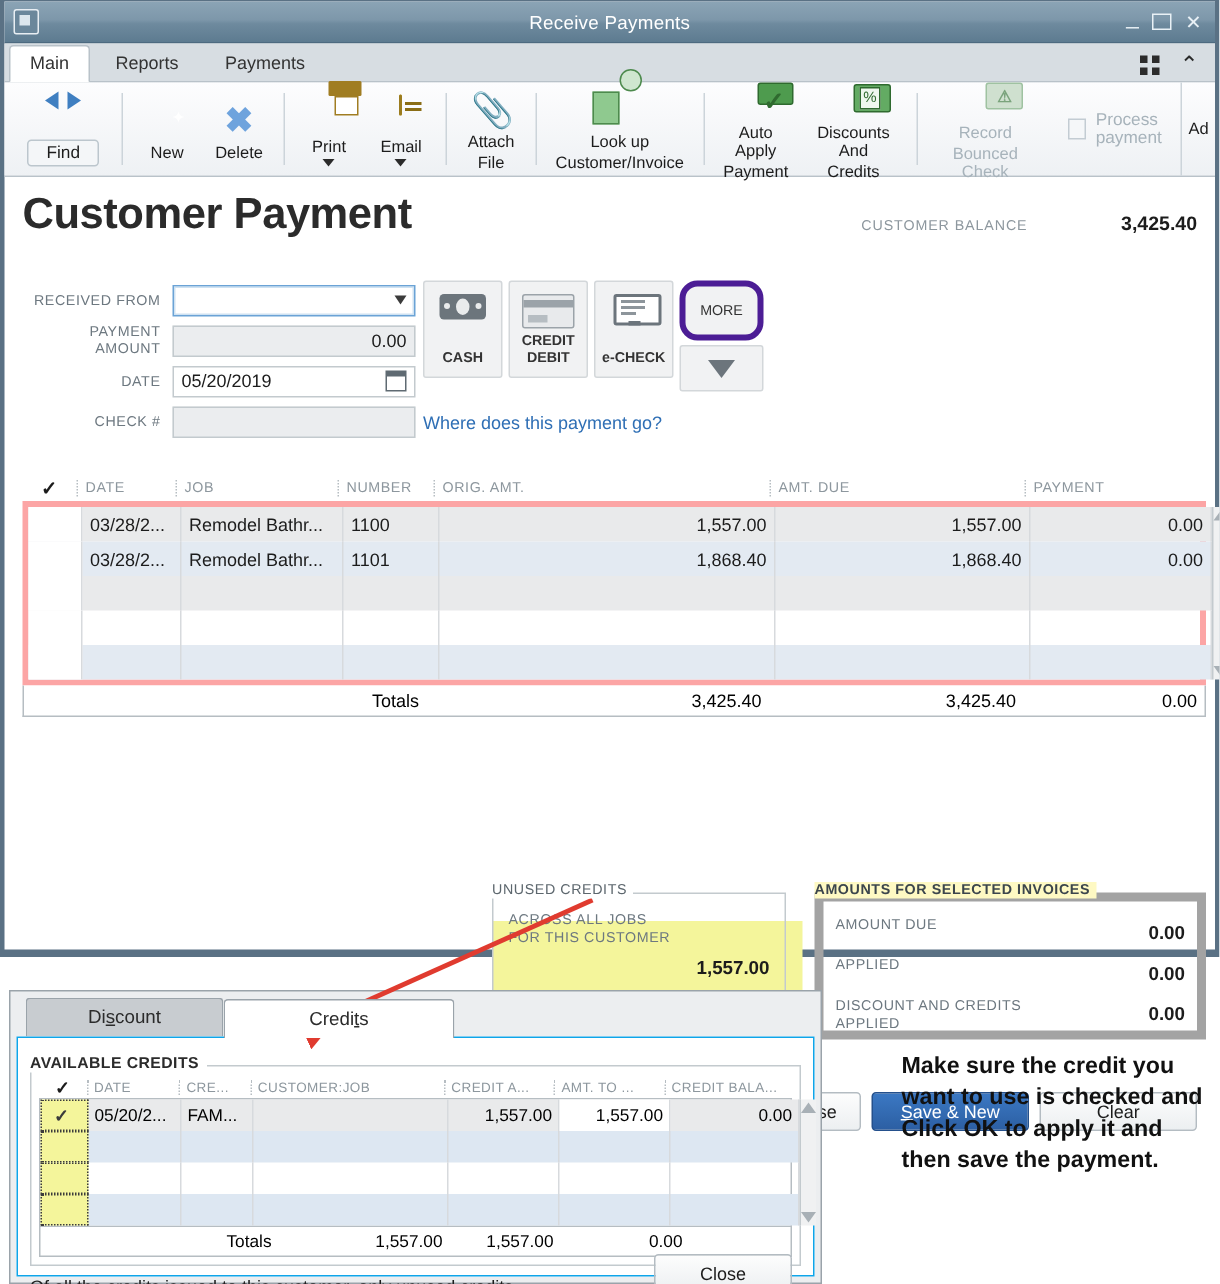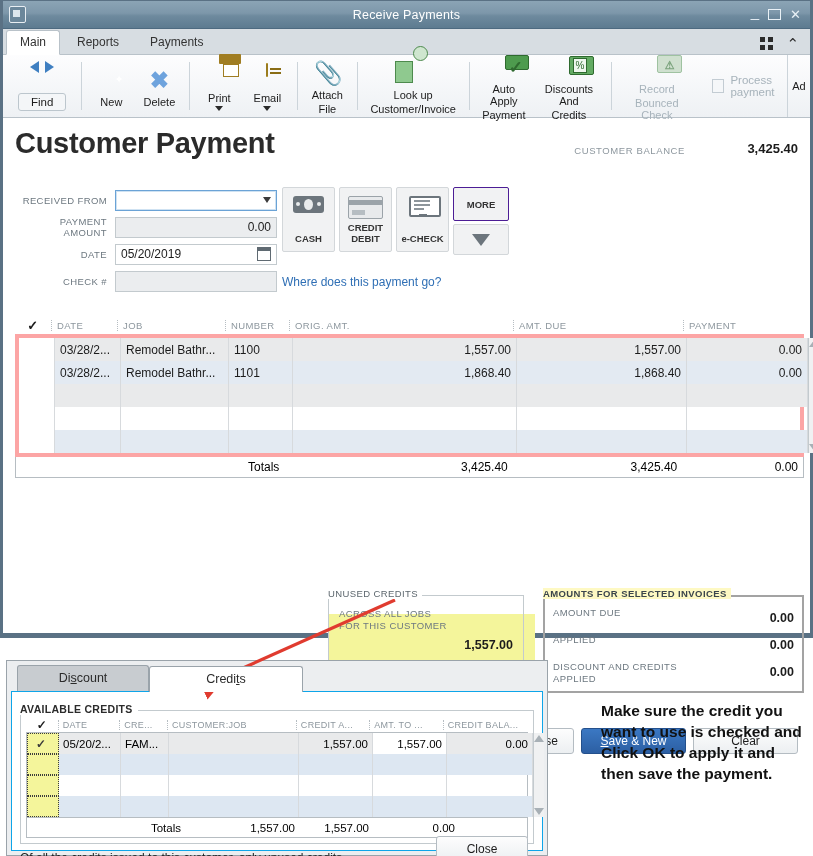--- a/index.html
+++ b/index.html
@@ -170,21 +170,21 @@
   .pm-check i:nth-child(5){right:3px;top:15px;width:11px;}
   .pm-card{width:33px;height:21px;background:#e8eaec;border:1px solid #9ba3a9;border-radius:2px;position:relative;}
   .pm-card::before{content:"";position:absolute;left:0;right:0;top:3px;height:5px;background:#9ba3a9;}
   .pm-card::after{content:"";position:absolute;left:3px;bottom:3px;width:13px;height:5px;background:#b6bdc2;}
   .pm-mon{width:28px;height:21px;position:relative;}
   .pm-mon .scr{position:absolute;left:0;top:0;width:28px;height:17px;border:2px solid #6c757c;border-radius:2px;background:#fff;}
   .pm-mon .ln{position:absolute;left:5px;background:#8d959b;height:2px;width:16px;}
   .pm-mon .ln.a{top:4px;} .pm-mon .ln.b{top:8px;} .pm-mon .ln.c{top:12px;width:10px;}
   .pm-mon .std{position:absolute;left:10px;bottom:0;width:8px;height:3px;background:#6c757c;}
   .pm-more{ display:flex; flex-direction:column; width:56px;}
-  .pm-more .top{height:32px;background:#f1f2f3;border:1px solid #4c1d95;display:flex;align-items:center;justify-content:center;font-size:9.5px;font-weight:bold;color:#333;border-radius:2px;}
+  .pm-more .top{height:32px;background:#f1f2f3;border:4px solid #4c1d95;display:flex;align-items:center;justify-content:center;font-size:9.5px;font-weight:normal;color:#333;border-radius:12px;}
   .pm-more .bot{height:29px;margin-top:3px;background:#f1f2f3;border:1px solid #d3d7da;display:flex;align-items:center;justify-content:center;border-radius:2px;}
   .tri-dn{width:0;height:0;border-left:9px solid transparent;border-right:9px solid transparent;border-top:12px solid #6c757c;}
   .wherelink{ position:absolute; left:279px; top:148px; font-size:12px; color:#2f6fb5; }
 
   
   .itable{ position:absolute; left:12px; top:190px; width:789px; }
   .ith{ display:flex; font-size:9.5px; color:#8d979e; letter-spacing:.4px; height:17px; align-items:center;}
   .ith > div{ border-left:1px dotted #b6bdc2; padding-left:5px; box-sizing:border-box;}
   .ith > div:first-child{ border-left:none; }
   .chk-col{ width:36px !important; text-align:center; color:#1c1c1c; font-size:13px; font-weight:bold; padding-left:0 !important;}
@@ -214,21 +214,21 @@
   }
   .uc-panel{ position:absolute; left:325px; top:456px; width:196px; }
   .uc-title{ font-size:9.5px; color:#5d676e; letter-spacing:.4px; background:#fff; display:inline-block; padding-right:4px; position:relative; z-index:2;}
   .uc-body{ border:1px solid #c3cace; margin-top:-6px; padding:12px 10px 10px 10px; height:78px; box-sizing:border-box; position:relative; background:transparent;}
   .uc-l{ font-size:9.5px; color:#6d7880; letter-spacing:.4px; line-height:12px;}
   .uc-amt{ font-size:12.5px; font-weight:bold; color:#1c1c1c; text-align:right; margin-top:6px;}
   .uc-link{ font-size:12px; color:#3a4a52; margin-top:12px;}
 
   .amt-panel{ position:absolute; left:540px; top:456px; width:261px;}
   .amt-title{ font-size:9.5px; color:#3b454c; letter-spacing:.4px; font-weight:bold; background:#fef9c3; display:inline-block; padding-right:4px; position:relative; z-index:2;}
-  .amt-body{ border:2px solid #a3a3a3; margin-top:-6px; padding:10px 8px 6px 8px; box-sizing:border-box; height:98px;}
+  .amt-body{ border:6px solid #a3a3a3; margin-top:-6px; padding:10px 8px 6px 8px; box-sizing:border-box; height:98px;}
   .amt-row{ display:flex; align-items:flex-start; margin-bottom:9px;}
   .amt-lbl{ font-size:9.5px; color:#6d7880; letter-spacing:.4px; line-height:11.5px;}
   .amt-val{ margin-left:auto; font-size:12.5px; font-weight:bold; color:#1c1c1c; padding-top:4px;}
 
   
   .memo-row{ position:absolute; left:12px; top:603px; display:flex; align-items:center;}
   .memo-lbl{ font-size:9.5px; color:#6d7880; letter-spacing:.4px; margin-right:6px;}
   .memo-inp{ width:211px; height:21px; background:#ebedef; border:1px solid #c3cace; box-sizing:border-box;}
   .btns{ position:absolute; right:12px; top:601px; display:flex; gap:7px;}
   .btn{

